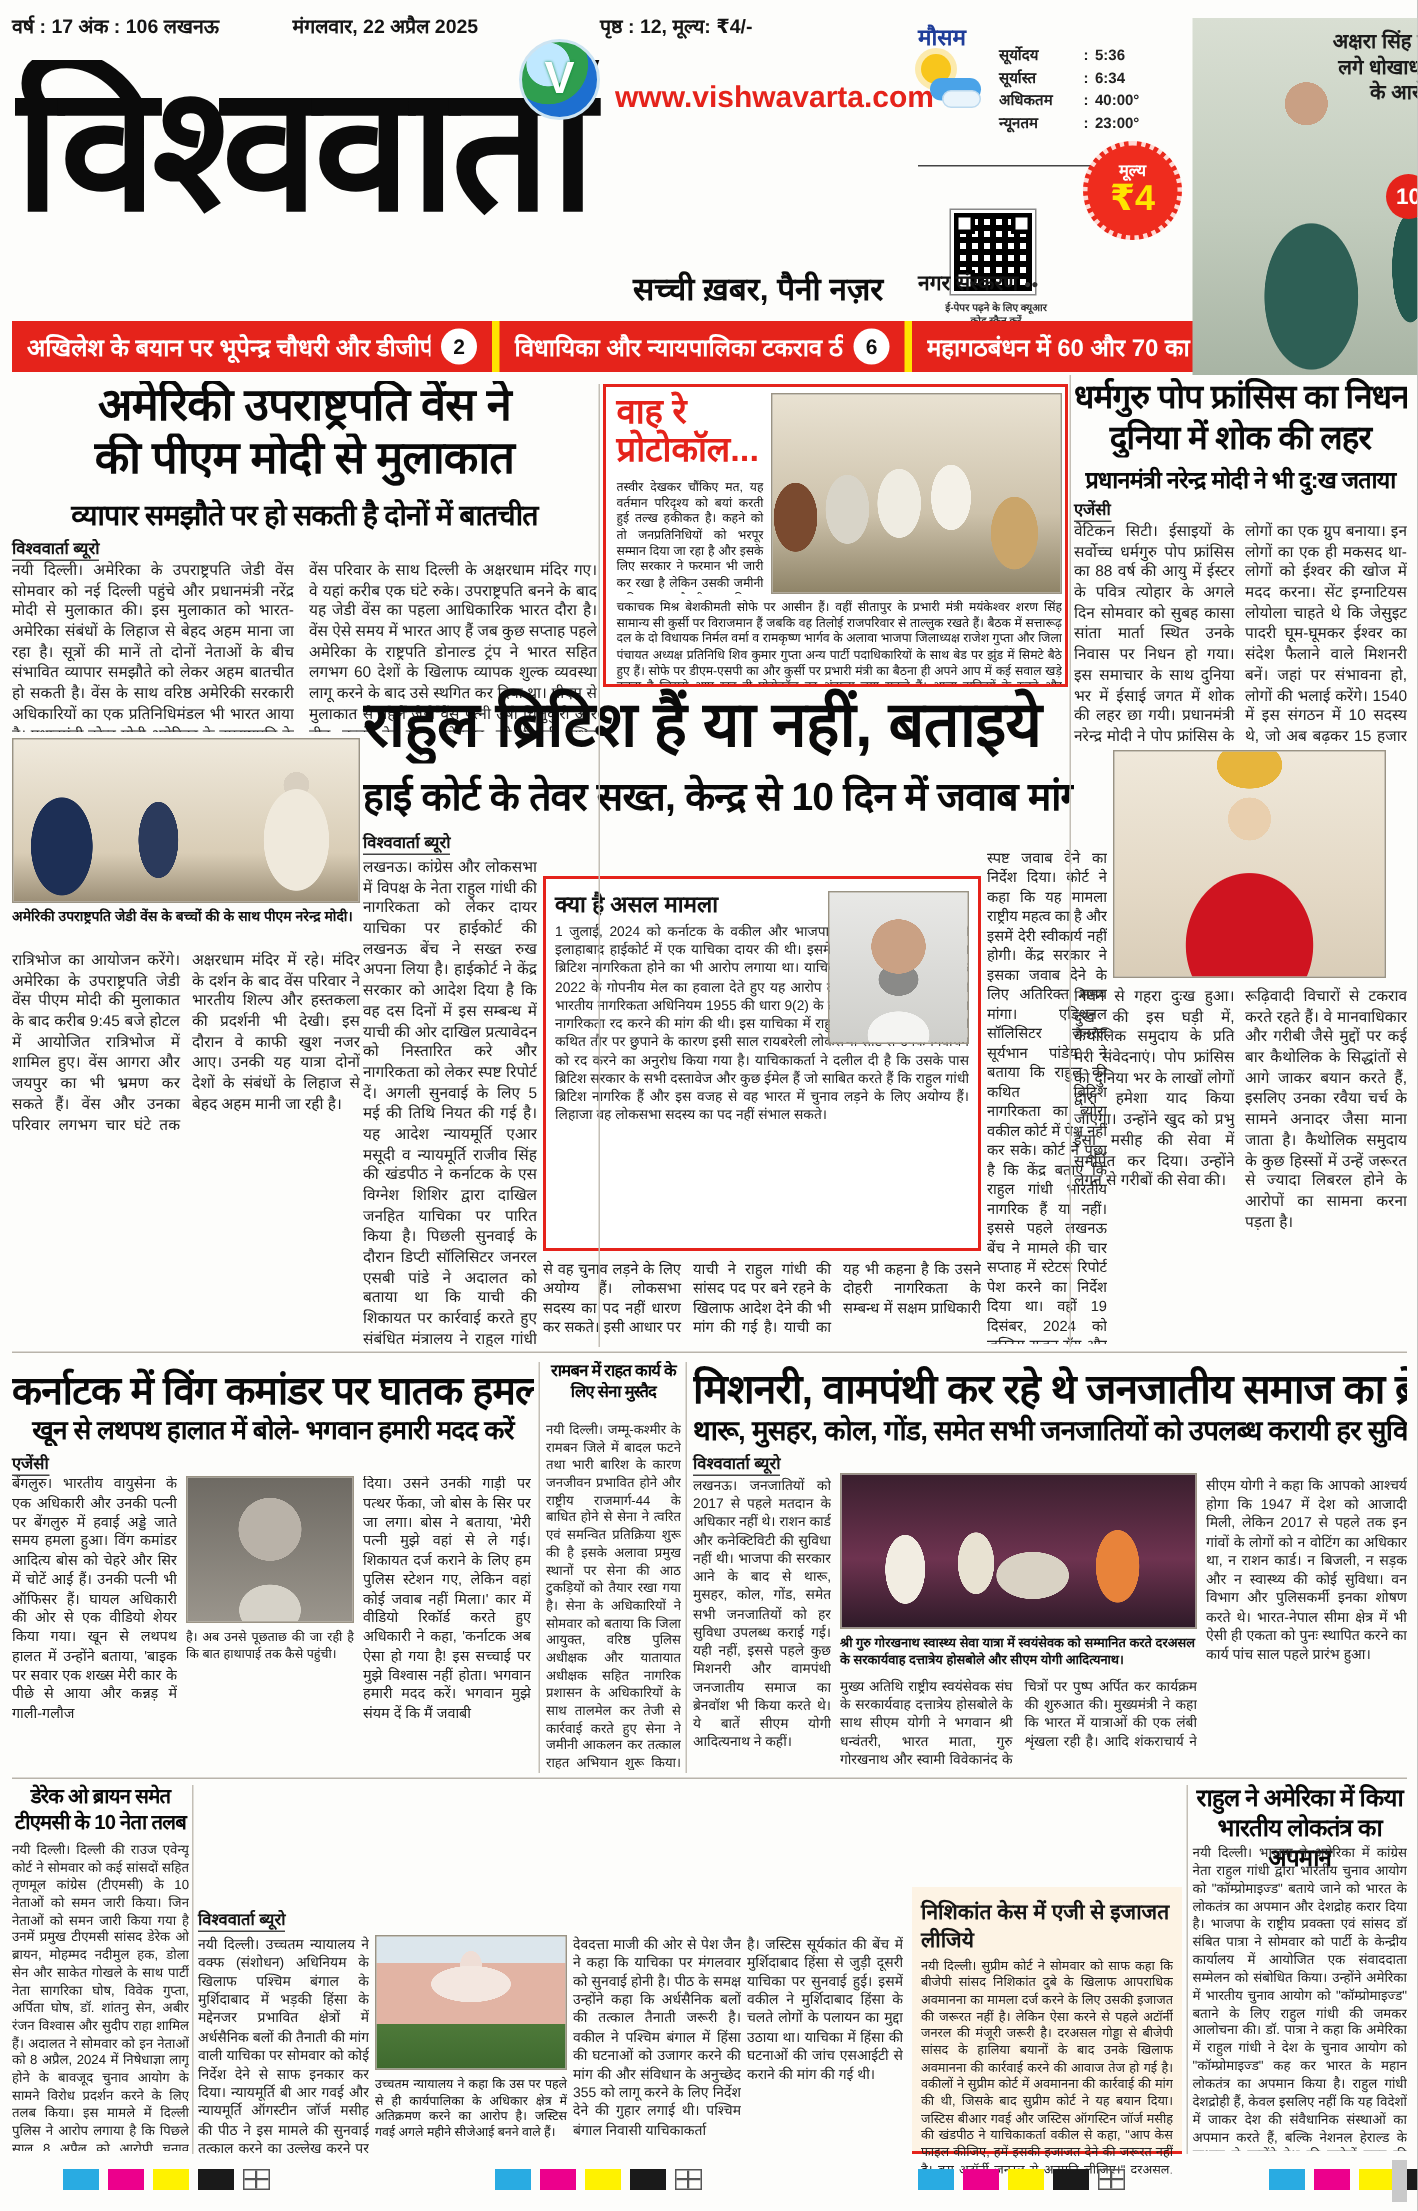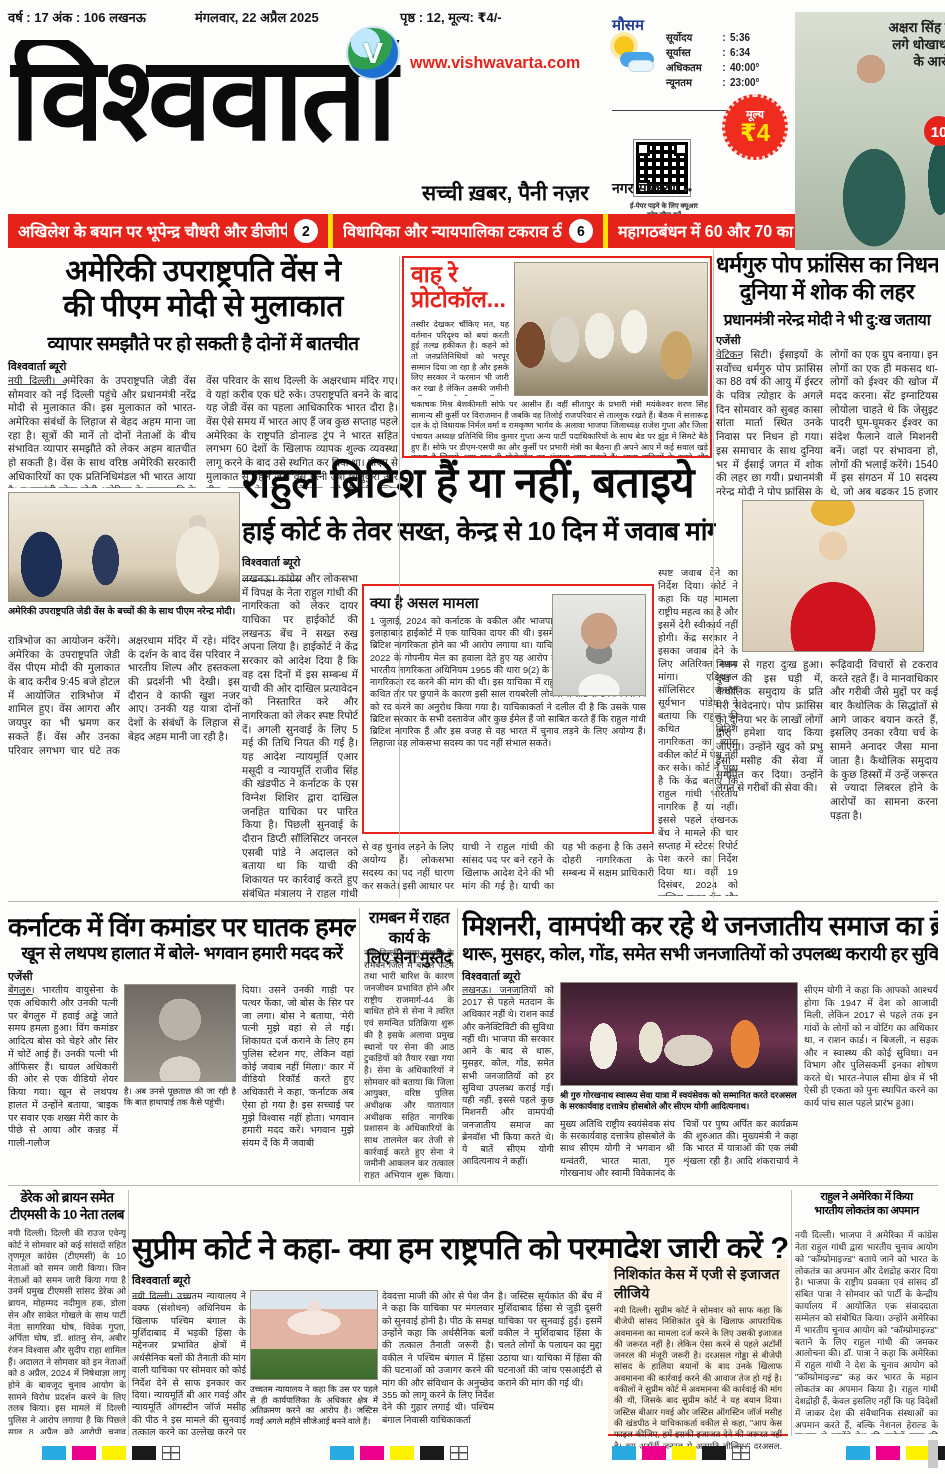--- a/index.html
+++ b/index.html
@@ -2,21 +2,21 @@
 <html><head>
 <meta charset="utf-8">
 <style>
   *{margin:0;padding:0;box-sizing:border-box}
   html,body{background:#9a9a9a}
   body{font-family:"Liberation Sans","DejaVu Sans",sans-serif;color:#151515}
   #page{position:relative;width:945px;height:1474px;margin:0 auto;background:#fdfdfb;overflow:hidden}
   .abs{position:absolute}
   .bodytxt{font-size:10.3px;line-height:1.33;text-align:justify;color:#222;overflow:hidden}
   .small{font-size:8.7px;line-height:1.3}
-  .byline{font-weight:bold;font-size:11px;border-bottom:1px solid #444;display:inline-block;padding-bottom:11px}
+  .byline{font-weight:bold;font-size:11px;border-bottom:1px solid #444;display:inline-block;padding-bottom:1px}
   .hl{font-weight:bold;color:#0a0a0a;letter-spacing:-.5px}
   .center{text-align:center}
   .nowrap{white-space:nowrap;overflow:hidden}
   .caption{font-size:9.3px;font-weight:bold;line-height:1.28;color:#111}
   .hline{position:absolute;background:#b9b4ab;height:1px}
   .vline{position:absolute;background:#c4bfb6;width:1px}
   .photo{position:absolute;overflow:hidden;border:1px solid #9a9384}
   
   .np-title{font-weight:bold;font-size:116px;line-height:1.02;letter-spacing:-3px;color:#0b0b0b;overflow:hidden}
   .logo-circ{position:absolute;width:54px;height:54px;border-radius:50%;
@@ -59,21 +59,21 @@
 
   <div class="abs" style="left:8px;top:8px;font-size:13px;font-weight:bold">वर्ष : 17 अंक : 106 लखनऊ</div>
   <div class="abs" style="left:195px;top:8px;font-size:13px;font-weight:bold">मंगलवार, 22 अप्रैल 2025</div>
   <div class="abs" style="left:400px;top:8px;font-size:13px;font-weight:bold">पृष्ठ : 12, मूल्य: ₹4/-</div>
 
   <div class="abs" style="left:10px;top:26px;width:600px;height:182px">
     <div class="np-title" style="position:absolute;left:0;top:14px;width:600px">विश्ववार्ता</div>
     <div class="logo-circ" style="left:336px;top:0">
       <span class="logo-v">V</span>
     </div>
-    <div class="abs" style="left:400px;top:28px;font-size:16px;font-weight:bold;color:#e5231b">www.vishwavarta.com</div>
+    <div class="abs" style="left:400px;top:28px;font-size:20px;font-weight:bold;color:#e5231b">www.vishwavarta.com</div>
     <div class="abs" style="left:412px;top:152px;font-size:21px;font-weight:bold;color:#0c0c0c">सच्ची ख़बर, पैनी नज़र</div>
   </div>
 
   <div class="abs" style="left:612px;top:14px;width:164px;height:122px">
     <div style="font-size:15px;font-weight:bold;color:#1f3d99">मौसम</div>
     <div class="abs" style="left:0;top:20px;width:46px;height:44px">
       <div class="sun" style="left:2px;top:2px"></div>
       <div class="cloudA" style="left:8px;top:18px"></div>
       <div class="cloudB" style="left:16px;top:26px"></div>
     </div>
@@ -228,21 +228,21 @@
   <div class="abs bodytxt" style="left:8px;top:984px;width:110px;height:196px;font-size:9.6px">बेंगलुरु। भारतीय वायुसेना के एक अधिकारी और उनकी पत्नी पर बेंगलुरु में हवाई अड्डे जाते समय हमला हुआ। विंग कमांडर आदित्य बोस को चेहरे और सिर में चोटें आई हैं। उनकी पत्नी भी ऑफिसर हैं। घायल अधिकारी की ओर से एक वीडियो शेयर किया गया। खून से लथपथ हालत में उन्होंने बताया, 'बाइक पर सवार एक शख्स मेरी कार के पीछे से आया और कन्नड़ में गाली-गलौज</div>
   <div class="photo" style="left:124px;top:984px;width:112px;height:98px;
       background:
         radial-gradient(circle 22px at 50% 36%, #b9b2a8 0 95%, transparent 96%),
         radial-gradient(ellipse 34px 28px at 50% 92%, #d6d2c8 0 60%, transparent 61%),
         linear-gradient(180deg,#6e6a63,#9a958c)"></div>
   <div class="abs caption" style="left:124px;top:1086px;width:112px;font-size:8.4px;font-weight:normal;text-align:justify">है। अब उनसे पूछताछ की जा रही है कि बात हाथापाई तक कैसे पहुंची।</div>
   <div class="abs bodytxt" style="left:242px;top:984px;width:112px;height:196px;font-size:9.6px">दिया। उसने उनकी गाड़ी पर पत्थर फेंका, जो बोस के सिर पर जा लगा। बोस ने बताया, 'मेरी पत्नी मुझे वहां से ले गई। शिकायत दर्ज कराने के लिए हम पुलिस स्टेशन गए, लेकिन वहां कोई जवाब नहीं मिला।' कार में वीडियो रिकॉर्ड करते हुए अधिकारी ने कहा, 'कर्नाटक अब ऐसा हो गया है! इस सच्चाई पर मुझे विश्वास नहीं होता। भगवान हमारी मदद करें। भगवान मुझे संयम दें कि मैं जवाबी</div>
 
   <div class="vline" style="left:359px;top:908px;height:274px"></div>
-  <div class="abs hl center" style="left:364px;top:908px;width:90px;font-size:16px;line-height:1.25">
+  <div class="abs hl center" style="left:364px;top:908px;width:90px;font-size:11px;line-height:1.25">
     <div>रामबन में राहत कार्य के</div>
     <div>लिए सेना मुस्तैद</div>
   </div>
   <div class="abs bodytxt" style="left:364px;top:948px;width:90px;height:232px;font-size:8.8px">नयी दिल्ली। जम्मू-कश्मीर के रामबन जिले में बादल फटने तथा भारी बारिश के कारण जनजीवन प्रभावित होने और राष्ट्रीय राजमार्ग-44 के बाधित होने से सेना ने त्वरित एवं समन्वित प्रतिक्रिया शुरू की है इसके अलावा प्रमुख स्थानों पर सेना की आठ टुकड़ियों को तैयार रखा गया है। सेना के अधिकारियों ने सोमवार को बताया कि जिला आयुक्त, वरिष्ठ पुलिस अधीक्षक और यातायात अधीक्षक सहित नागरिक प्रशासन के अधिकारियों के साथ तालमेल कर तेजी से कार्रवाई करते हुए सेना ने जमीनी आकलन कर तत्काल राहत अभियान शुरू किया। अधिकारियों ने बताया कि हालांकि अभी तक कोई औपचारिक अनुरोध नहीं किया गया है, लेकिन जिला प्रशासन ने आश्वासन दिया है कि यदि स्थिति बिगड़ती है तो सेना की सहायता मांगी जाएगी।</div>
 
   <div class="vline" style="left:457px;top:908px;height:274px"></div>
   <div class="abs hl nowrap" style="left:462px;top:906px;width:476px;font-size:27px">मिशनरी, वामपंथी कर रहे थे जनजातीय समाज का ब्रेनवॉश</div>
   <div class="abs hl nowrap" style="left:462px;top:940px;width:476px;font-size:18.5px">थारू, मुसहर, कोल, गोंड, समेत सभी जनजातियों को उपलब्ध करायी हर सुविधा</div>
   <div class="abs" style="left:462px;top:966px"><span class="byline">विश्ववार्ता ब्यूरो</span></div>
   <div class="abs bodytxt" style="left:462px;top:984px;width:92px;height:196px;font-size:9.2px">लखनऊ। जनजातियों को 2017 से पहले मतदान के अधिकार नहीं थे। राशन कार्ड और कनेक्टिविटी की सुविधा नहीं थी। भाजपा की सरकार आने के बाद से थारू, मुसहर, कोल, गोंड, समेत सभी जनजातियों को हर सुविधा उपलब्ध कराई गई। यही नहीं, इससे पहले कुछ मिशनरी और वामपंथी जनजातीय समाज का ब्रेनवॉश भी किया करते थे। ये बातें सीएम योगी आदित्यनाथ ने कहीं।</div>
@@ -259,39 +259,38 @@
 
   <div class="hline" style="left:8px;top:1185px;width:930px"></div>
 
   <div class="abs hl center" style="left:8px;top:1190px;width:118px;font-size:13.5px;line-height:1.25">
     <div>डेरेक ओ ब्रायन समेत</div>
     <div>टीएमसी के 10 नेता तलब</div>
   </div>
   <div class="abs bodytxt" style="left:8px;top:1228px;width:118px;height:206px;font-size:8.8px">नयी दिल्ली। दिल्ली की राउज एवेन्यू कोर्ट ने सोमवार को कई सांसदों सहित तृणमूल कांग्रेस (टीएमसी) के 10 नेताओं को समन जारी किया। जिन नेताओं को समन जारी किया गया है उनमें प्रमुख टीएमसी सांसद डेरेक ओ ब्रायन, मोहम्मद नदीमुल हक, डोला सेन और साकेत गोखले के साथ पार्टी नेता सागरिका घोष, विवेक गुप्ता, अर्पिता घोष, डॉ. शांतनु सेन, अबीर रंजन विश्वास और सुदीप राहा शामिल हैं। अदालत ने सोमवार को इन नेताओं को 8 अप्रैल, 2024 में निषेधाज्ञा लागू होने के बावजूद चुनाव आयोग के सामने विरोध प्रदर्शन करने के लिए तलब किया। इस मामले में दिल्ली पुलिस ने आरोप लगाया है कि पिछले साल 8 अप्रैल को आरोपी चुनाव आयोग के मेन गेट के बाहर जमा हुए और बिना किसी अनुमति के धारा 144 (दंड प्रक्रिया संहिता) लागू होने के बावजूद प्रदर्शन किया।</div>
   <div class="vline" style="left:128px;top:1190px;height:246px"></div>
 
-  <div class="abs hl nowrap center" style="left:132px;top:1226px;width:656px;font-size:31px">सुप्रीम कोर्ट ने कहा- क्या हम राष्ट्रपति को परमादेश जारी करें ?</div>
   <div class="abs" style="left:132px;top:1270px"><span class="byline">विश्ववार्ता ब्यूरो</span></div>
   <div class="abs bodytxt" style="left:132px;top:1290px;width:114px;height:146px;font-size:9.3px">नयी दिल्ली। उच्चतम न्यायालय ने वक्फ (संशोधन) अधिनियम के खिलाफ पश्चिम बंगाल के मुर्शिदाबाद में भड़की हिंसा के मद्देनजर प्रभावित क्षेत्रों में अर्धसैनिक बलों की तैनाती की मांग वाली याचिका पर सोमवार को कोई निर्देश देने से साफ इनकार कर दिया। न्यायमूर्ति बी आर गवई और न्यायमूर्ति ऑगस्टीन जॉर्ज मसीह की पीठ ने इस मामले की सुनवाई तत्काल करने का उल्लेख करने पर वकील विष्णु शंकर जैन से कहा, "आप चाहते हैं कि हम इसे लागू करने के लिए राष्ट्रपति को परमादेश जारी करें? जैसा कि अभी है, हम पर कार्यपालिका (अधिकार क्षेत्र) में अतिक्रमण करने का आरोप है।"</div>
   <div class="photo" style="left:250px;top:1290px;width:128px;height:90px;
       background:
         radial-gradient(ellipse 44px 20px at 50% 36%, #f3e7e0 0 60%, transparent 61%),
         radial-gradient(ellipse 12px 16px at 50% 22%, #efded6 0 60%, transparent 61%),
         linear-gradient(180deg,#dce6ec 0%,#dce6ec 20%,#e2b4a4 20%,#e2b4a4 66%,#4e7a3a 66%,#3f6a2f 100%)"></div>
   <div class="abs caption" style="left:250px;top:1384px;width:128px;font-size:8.3px;font-weight:normal;text-align:justify">उच्चतम न्यायालय ने कहा कि उस पर पहले से ही कार्यपालिका के अधिकार क्षेत्र में अतिक्रमण करने का आरोप है। जस्टिस गवई अगले महीने सीजेआई बनने वाले हैं।</div>
   <div class="abs bodytxt" style="left:382px;top:1290px;width:112px;height:146px;font-size:9.3px">देवदत्ता माजी की ओर से पेश जैन ने कहा कि याचिका पर मंगलवार को सुनवाई होनी है। पीठ के समक्ष उन्होंने कहा कि अर्धसैनिक बलों की तत्काल तैनाती जरूरी है। वकील ने पश्चिम बंगाल में हिंसा की घटनाओं को उजागर करने की मांग की और संविधान के अनुच्छेद 355 को लागू करने के लिए निर्देश देने की गुहार लगाई थी। पश्चिम बंगाल निवासी याचिकाकर्ता</div>
   <div class="abs bodytxt" style="left:498px;top:1290px;width:104px;height:146px;font-size:9.3px">है। जस्टिस सूर्यकांत की बेंच में मुर्शिदाबाद हिंसा से जुड़ी दूसरी याचिका पर सुनवाई हुई। इसमें वकील ने मुर्शिदाबाद हिंसा के चलते लोगों के पलायन का मुद्दा उठाया था। याचिका में हिंसा की घटनाओं की जांच एसआईटी से कराने की मांग की गई थी।</div>
 
   <div class="abs" style="left:608px;top:1258px;width:180px;height:178px;background:#fdf3e4;padding:6px;border-bottom:2px solid #e5231b">
     <div style="font-size:14px;font-weight:bold;margin-bottom:3px">निशिकांत केस में एजी से इजाजत लीजिये</div>
     <div class="bodytxt" style="font-size:8.5px;height:144px">नयी दिल्ली। सुप्रीम कोर्ट ने सोमवार को साफ कहा कि बीजेपी सांसद निशिकांत दुबे के खिलाफ आपराधिक अवमानना का मामला दर्ज करने के लिए उसकी इजाजत की जरूरत नहीं है। लेकिन ऐसा करने से पहले अटॉर्नी जनरल की मंजूरी जरूरी है। दरअसल गोड्डा से बीजेपी सांसद के हालिया बयानों के बाद उनके खिलाफ अवमानना की कार्रवाई करने की आवाज तेज हो गई है। वकीलों ने सुप्रीम कोर्ट में अवमानना की कार्रवाई की मांग की थी, जिसके बाद सुप्रीम कोर्ट ने यह बयान दिया। जस्टिस बीआर गवई और जस्टिस ऑगस्टिन जॉर्ज मसीह की खंडपीठ ने याचिकाकर्ता वकील से कहा, "आप केस फाइल कीजिए, हमें इसकी इजाजत देने की जरूरत नहीं है। बस अटॉर्नी जनरल से अनुमति लीजिए।" दरअसल, पिछले हफ्ते बीजेपी सांसद निशिकांत दुबे ने संसद में और सोशल मीडिया पर सुप्रीम कोर्ट के फैसलों की कड़ी आलोचना की थी।</div>
   </div>
 
   <div class="vline" style="left:791px;top:1190px;height:246px"></div>
-  <div class="abs hl center" style="left:795px;top:1190px;width:143px;font-size:11px;line-height:1.25">
+  <div class="abs hl center" style="left:795px;top:1190px;width:143px;font-size:16px;line-height:1.25">
     <div>राहुल ने अमेरिका में किया</div>
     <div>भारतीय लोकतंत्र का अपमान</div>
   </div>
   <div class="abs bodytxt" style="left:795px;top:1230px;width:143px;height:204px;font-size:8.9px">नयी दिल्ली। भाजपा ने अमेरिका में कांग्रेस नेता राहुल गांधी द्वारा भारतीय चुनाव आयोग को "कॉम्प्रोमाइज्ड" बताये जाने को भारत के लोकतंत्र का अपमान और देशद्रोह करार दिया है। भाजपा के राष्ट्रीय प्रवक्ता एवं सांसद डॉ संबित पात्रा ने सोमवार को पार्टी के केन्द्रीय कार्यालय में आयोजित एक संवाददाता सम्मेलन को संबोधित किया। उन्होंने अमेरिका में भारतीय चुनाव आयोग को "कॉम्प्रोमाइज्ड" बताने के लिए राहुल गांधी की जमकर आलोचना की। डॉ. पात्रा ने कहा कि अमेरिका में राहुल गांधी ने देश के चुनाव आयोग को "कॉम्प्रोमाइज्ड" कह कर भारत के महान लोकतंत्र का अपमान किया है। राहुल गांधी देशद्रोही हैं, केवल इसलिए नहीं कि यह विदेशों में जाकर देश की संवैधानिक संस्थाओं का अपमान करते हैं, बल्कि नेशनल हेराल्ड के माध्यम से उन्होंने देश की करोड़ों रुपए की संपत्ति का गबन किया है।</div>
 
   <div class="cmyk" style="left:42px;top:1446px">
     <b style="background:#29abe2"></b>
       <b style="background:#ec008c"></b>
       <b style="background:#fff200"></b>
       <b style="background:#1a1a1a"></b>

